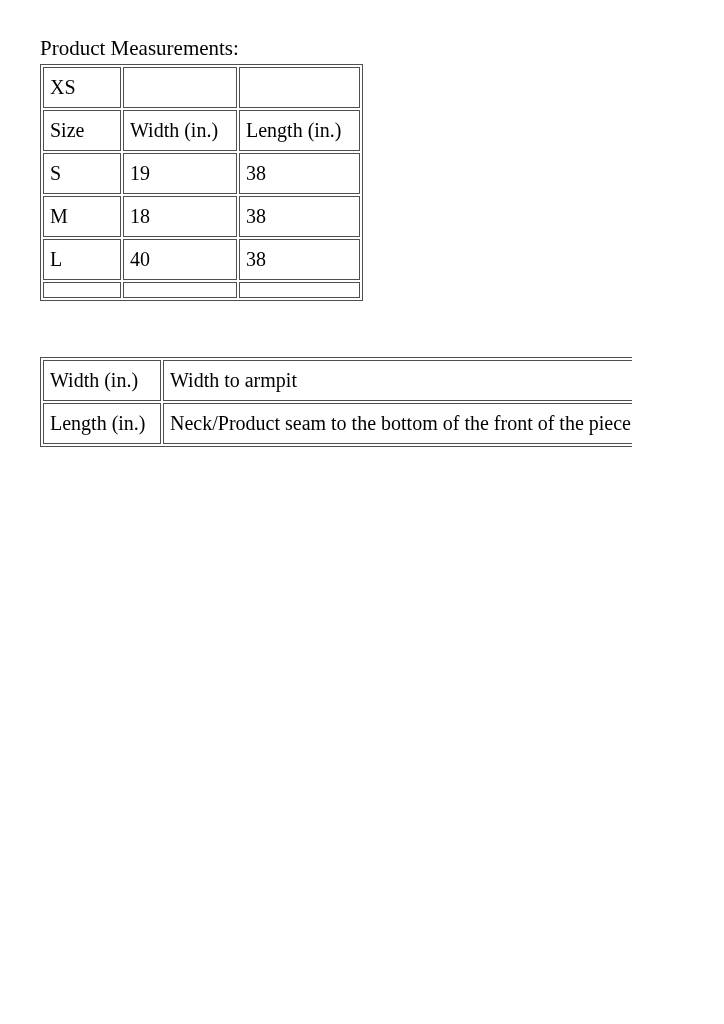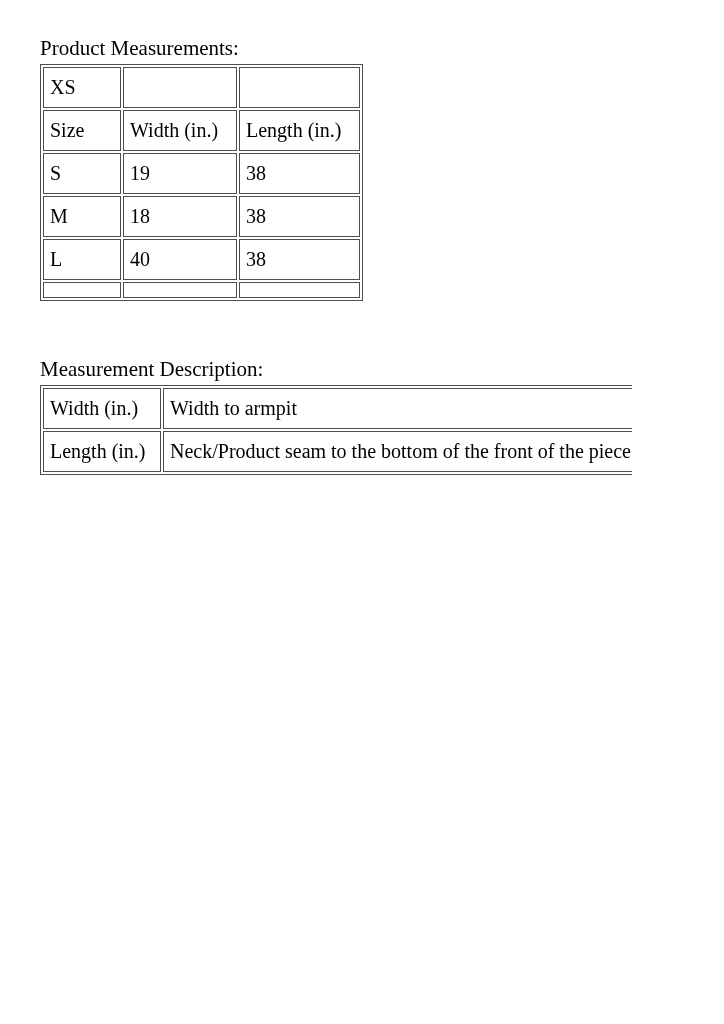--- a/index.html
+++ b/index.html
@@ -94,21 +94,20 @@
         <td>38</td>
       </tr>
       <tr class="empty-row">
         <td></td>
         <td></td>
         <td></td>
       </tr>
     </tbody>
   </table>
 
-  <p class="section-heading">Measurement Description:</p>
 
   <table class="doc-table" id="description-table">
     <colgroup>
       <col class="c-label">
         <col class="c-desc">
     </colgroup>
     <tbody>
       <tr>
         <td>Width (in.)</td>
         <td>Width to armpit</td>

